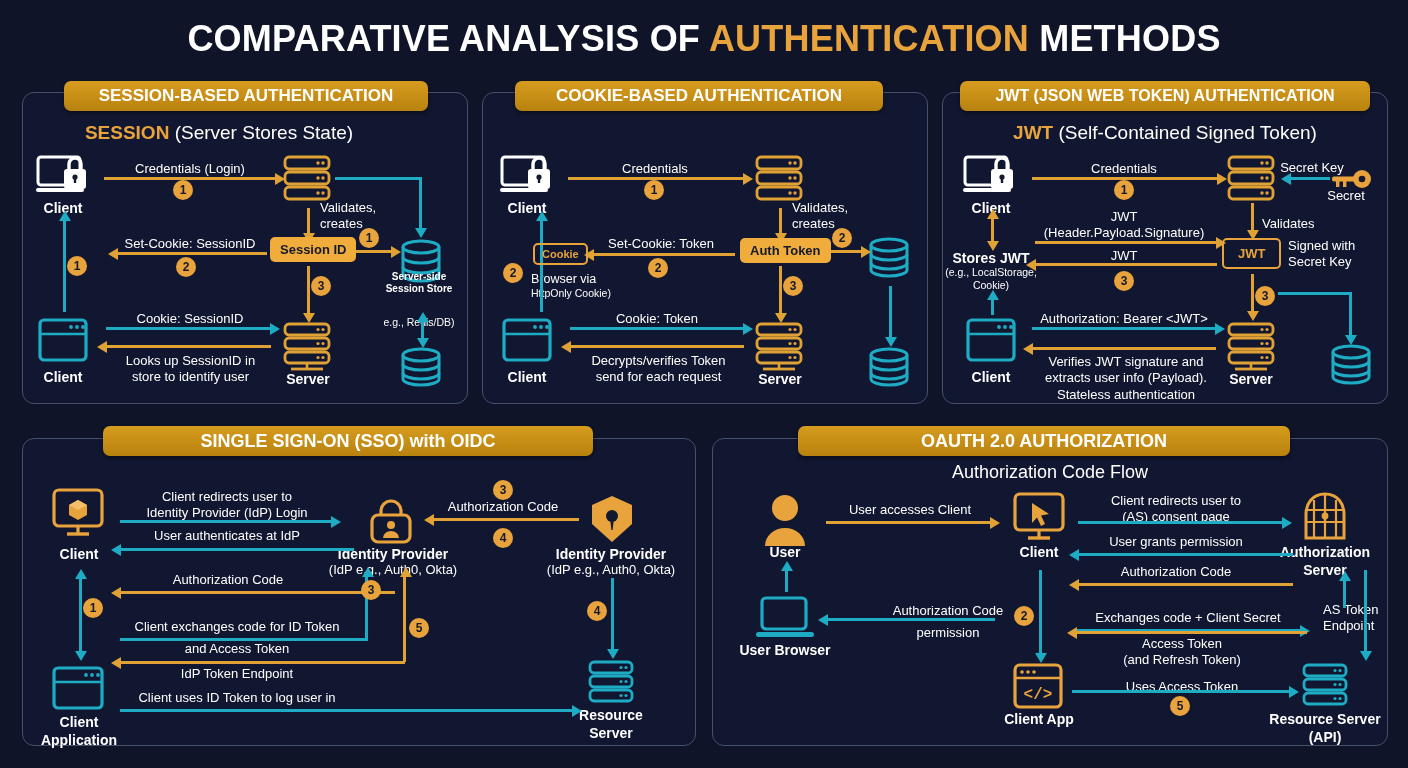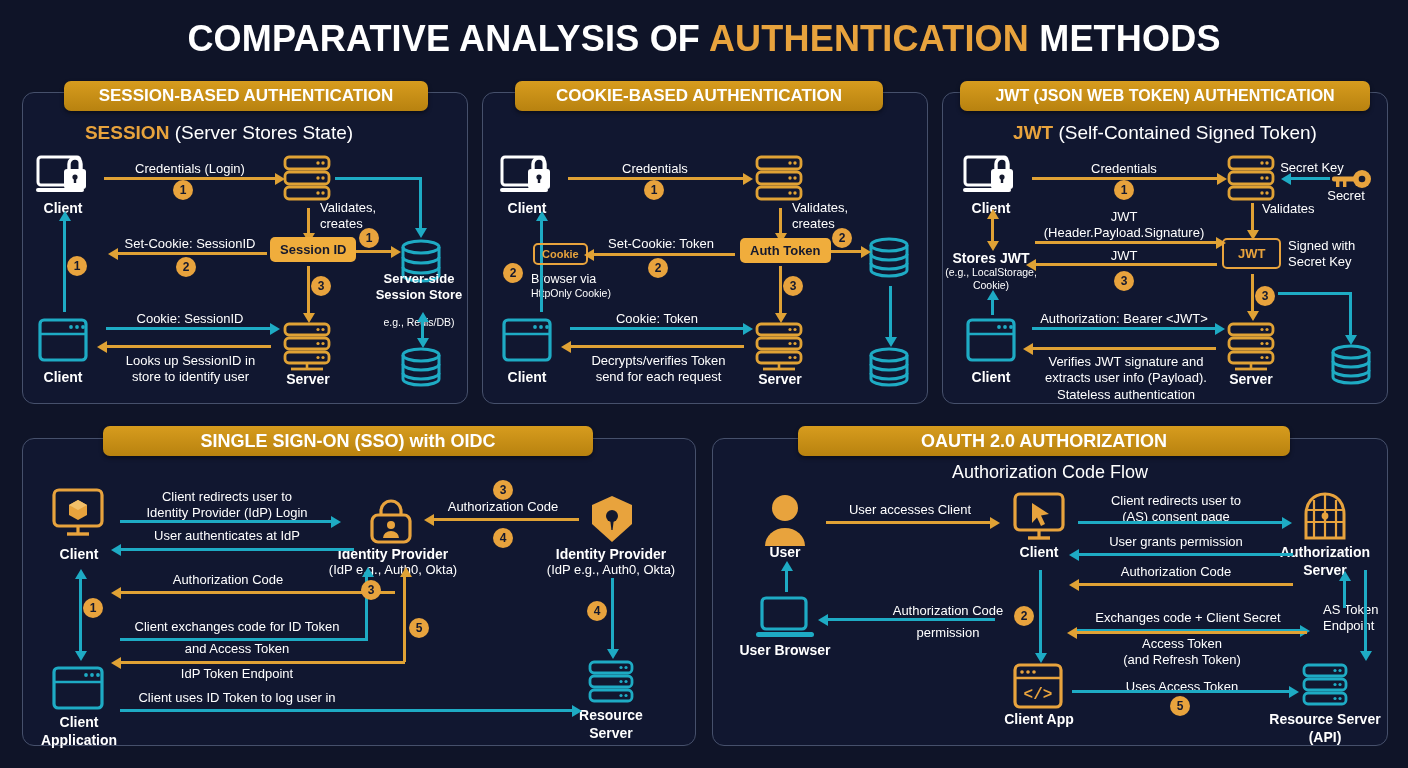--- a/index.html
+++ b/index.html
@@ -187,21 +187,21 @@
   <div class="lbl node c" style="left:308px; top:371px;">Server</div>
 
   <div class="icon" style="left:400px; top:240px;">
     <svg width="42" height="42" viewBox="0 0 42 42">
       <ellipse cx="21" cy="7" rx="18" ry="6" fill="none" stroke="#1eabc4" stroke-width="3"></ellipse>
       <path d="M3 7 v10 a18 6 0 0 0 36 0 V7" fill="none" stroke="#1eabc4" stroke-width="3"></path>
       <path d="M3 17 v10 a18 6 0 0 0 36 0 V17" fill="none" stroke="#1eabc4" stroke-width="3"></path>
       <path d="M3 27 v8 a18 6 0 0 0 36 0 V27" fill="none" stroke="#1eabc4" stroke-width="3"></path>
     </svg>
   </div>
-  <div class="lbl c" style="left:419px; top:271px; font-weight:bold; font-size:13px;">
+  <div class="lbl c" style="left:419px; top:271px; font-weight:bold; font-size:10px;">
     Server-side<br>Session Store
   </div>
   <div class="lbl small c" style="left:419px; top:316px;text-align:center;">e.g., Redis/DB)</div>
 
   <div class="icon" style="left:400px; top:348px;">
     <svg width="42" height="40" viewBox="0 0 42 40">
       <ellipse cx="21" cy="7" rx="18" ry="6" fill="none" stroke="#1eabc4" stroke-width="3"></ellipse>
       <path d="M3 7 v9 a18 6 0 0 0 36 0 V7" fill="none" stroke="#1eabc4" stroke-width="3"></path>
       <path d="M3 16 v9 a18 6 0 0 0 36 0 V16" fill="none" stroke="#1eabc4" stroke-width="3"></path>
       <path d="M3 25 v6 a18 6 0 0 0 36 0 V25" fill="none" stroke="#1eabc4" stroke-width="3"></path>
@@ -430,21 +430,21 @@
       <path d="M3 16 v9 a18 6 0 0 0 36 0 V16" fill="none" stroke="#1eabc4" stroke-width="3"></path>
       <path d="M3 25 v7 a18 6 0 0 0 36 0 V25" fill="none" stroke="#1eabc4" stroke-width="3"></path>
     </svg>
   </div>
 
   <div class="h-arrow right" style="left:1032px; top:177px; width:186px;"></div>
   <div class="lbl c" style="left:1124px; top:161px;">Credentials</div>
   <div class="step" style="left:1124px; top:180px;">1</div>
 
   <div class="v-arrow down" style="left:1251px; top:203px; height:28px;"></div>
-  <div class="lbl" style="left:1262px; top:201px; text-align:left;">Validates</div>
+  <div class="lbl" style="left:1262px; top:216px; text-align:left;">Validates</div>
 
   <div class="lbl c" style="left:1124px; top:209px; line-height:1.25;">JWT<br>(Header.Payload.Signature)</div>
   <div class="h-arrow right" style="left:1035px; top:241px; width:182px;"></div>
 
   <div class="chip outline" style="left:1222px; top:238px; padding:6px 14px; font-size:13px;">JWT</div>
   <div class="lbl" style="left:1288px; top:238px; text-align:left; line-height:1.25;">Signed with<br>Secret Key</div>
 
   <div class="h-arrow left" style="left:1035px; top:263px; width:182px;"></div>
   <div class="lbl c" style="left:1124px; top:248px;">JWT</div>
   <div class="step" style="left:1124px; top:271px;">3</div>

